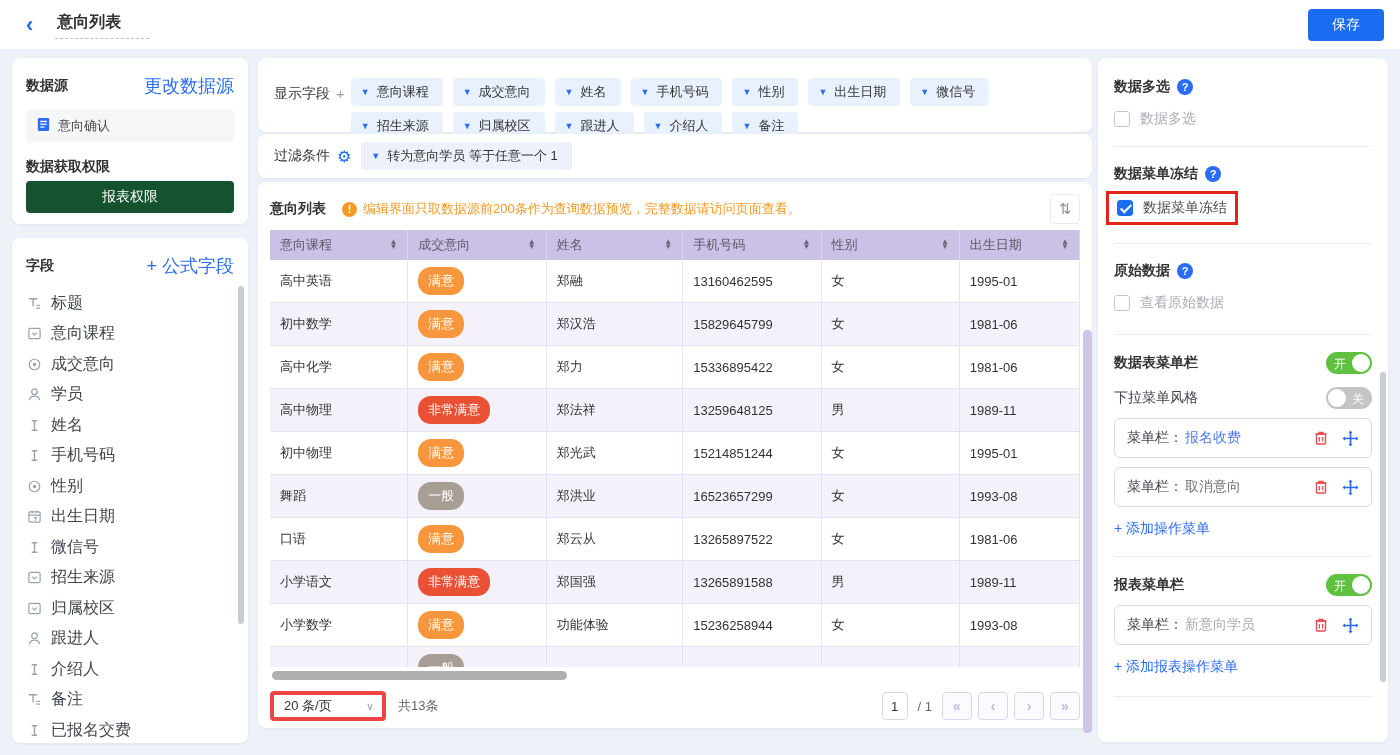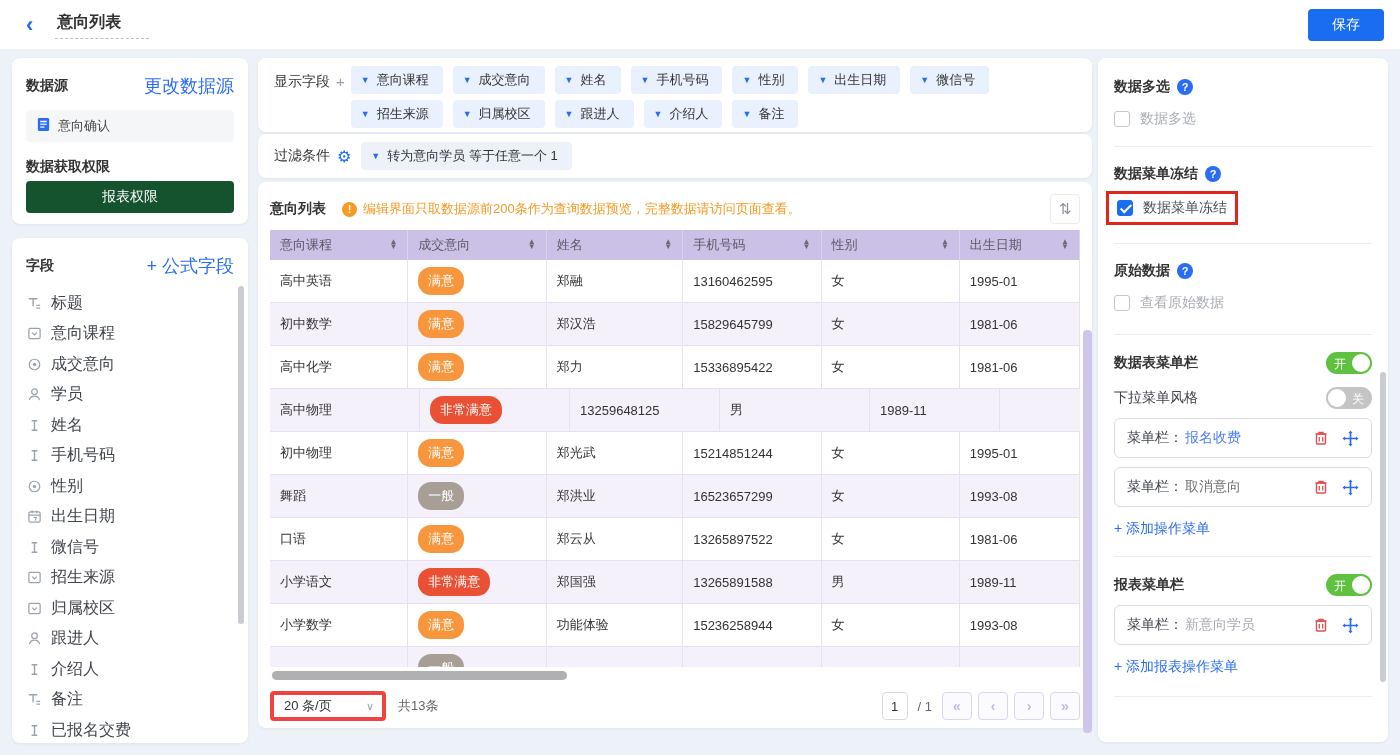--- a/index.html
+++ b/index.html
@@ -25,21 +25,21 @@
 
   #card-fields { left:12px; top:238px; width:236px; height:505px; padding:16px 0 10px 0; }
   #card-fields .panel-head { padding:0 14px; }
   .field-list { margin-top:10px; }
   .field-item { height:30.5px; display:flex; align-items:center; gap:9px; padding-left:15px; font-size:16px; color:#40444d; cursor:pointer; }
   .field-item svg { flex:0 0 auto; }
   .v-scroll { position:absolute; border-radius:3px; background:#c9ccd2; }
   #fields-scroll { right:4px; top:48px; width:6px; height:338px; }
 
   
-  #card-display { left:258px; top:58px; width:834px; height:74px; padding:8px 12px; display:flex; }
+  #card-display { left:258px; top:58px; width:834px; height:74px; padding:20px 12px; display:flex; }
   .display-label { font-size:14px; color:#333; margin:7px 0 0 4px; white-space:nowrap; }
   .display-plus { color:#9aa0ab; margin:7px 6px 0 6px; font-size:15px; cursor:pointer; }
   .chip-wrap { display:flex; flex-wrap:wrap; }
   .chip { background:#e8f1fd; border-radius:4px; height:28px; display:flex; align-items:center; padding:0 14px 0 10px; margin:0 10px 6px 0; font-size:13px; color:#333; cursor:pointer; white-space:nowrap; }
   .chip .caret { color:#2a6cf5; font-size:9px; margin-right:7px; }
 
   #card-filter { left:258px; top:134px; width:834px; height:44px; padding:8px 12px; display:flex; align-items:center; }
   .filter-label { font-size:14px; color:#333; margin-left:4px; }
   .gear { color:#1a6cf0; font-size:16px; margin:0 10px 0 7px; cursor:pointer; }
   .filter-chip { background:#edf1fa; border-radius:4px; height:28px; display:flex; align-items:center; padding:0 14px 0 10px; font-size:13px; color:#333; cursor:pointer; }
@@ -426,20 +426,21 @@
             <div class="g-td" style="width: 148px;">郑力</div>
             <div class="g-td" style="width: 150px;">15336895422</div>
             <div class="g-td" style="width: 150px;">女</div>
             <div class="g-td" style="width: 130px;">1981-06</div>
           </div>
           <div class="g-tr alt">
             <div class="g-td" style="width: 150px;">高中物理</div>
             <div class="g-td" style="width: 150px;">
               <span class="pill red">非常满意</span>
             </div>
+            <div class="g-td" style="width: 148px;">郑法祥</div>
             <div class="g-td" style="width: 150px;">13259648125</div>
             <div class="g-td" style="width: 150px;">男</div>
             <div class="g-td" style="width: 130px;">1989-11</div>
           </div>
           <div class="g-tr">
             <div class="g-td" style="width: 150px;">初中物理</div>
             <div class="g-td" style="width: 150px;">
               <span class="pill orange">满意</span>
             </div>
             <div class="g-td" style="width: 148px;">郑光武</div>

